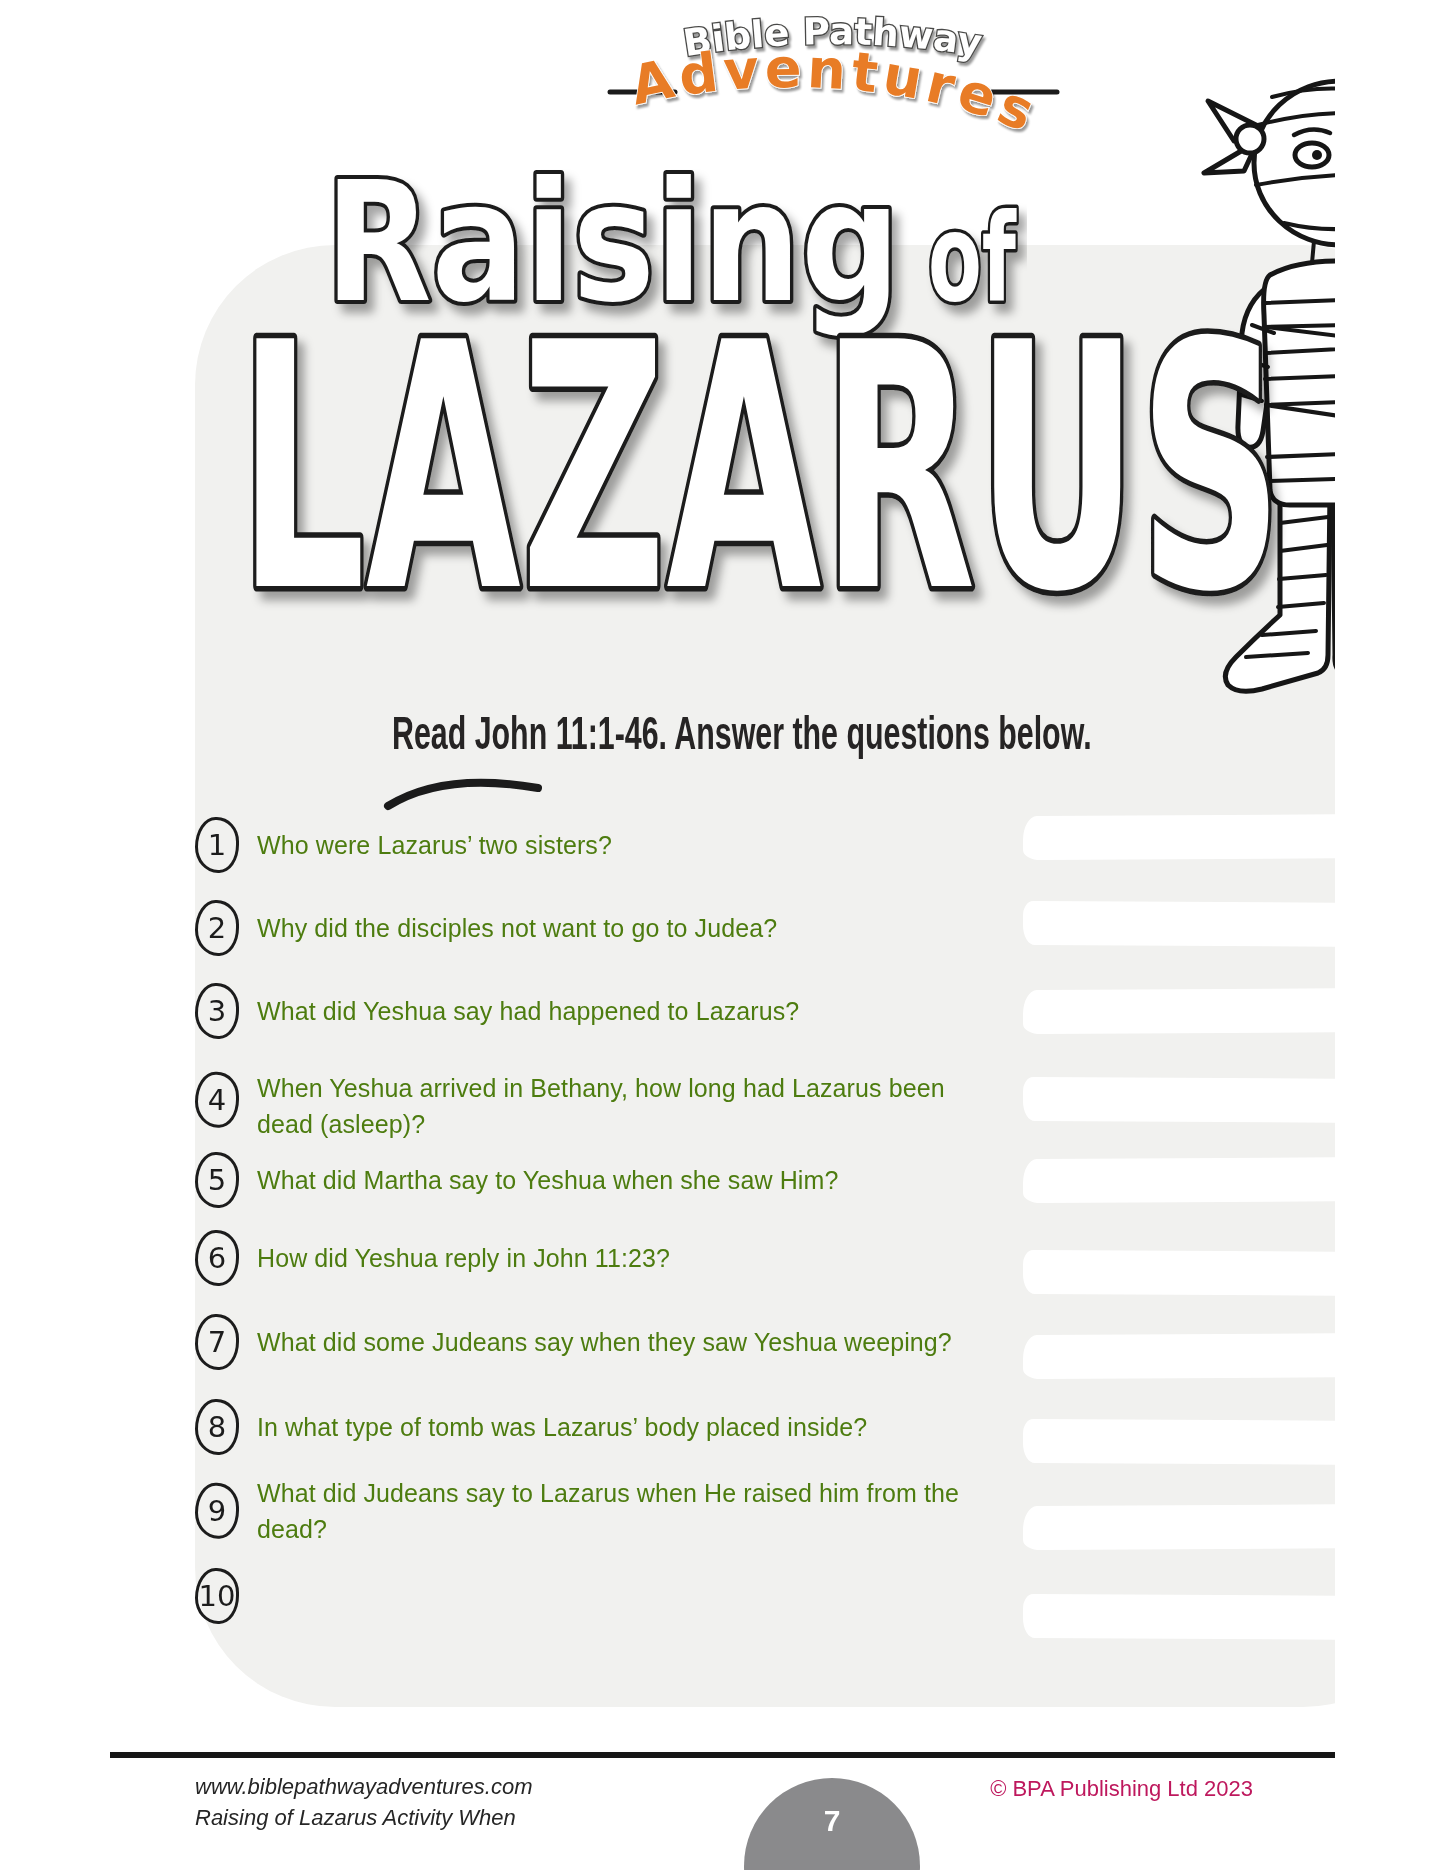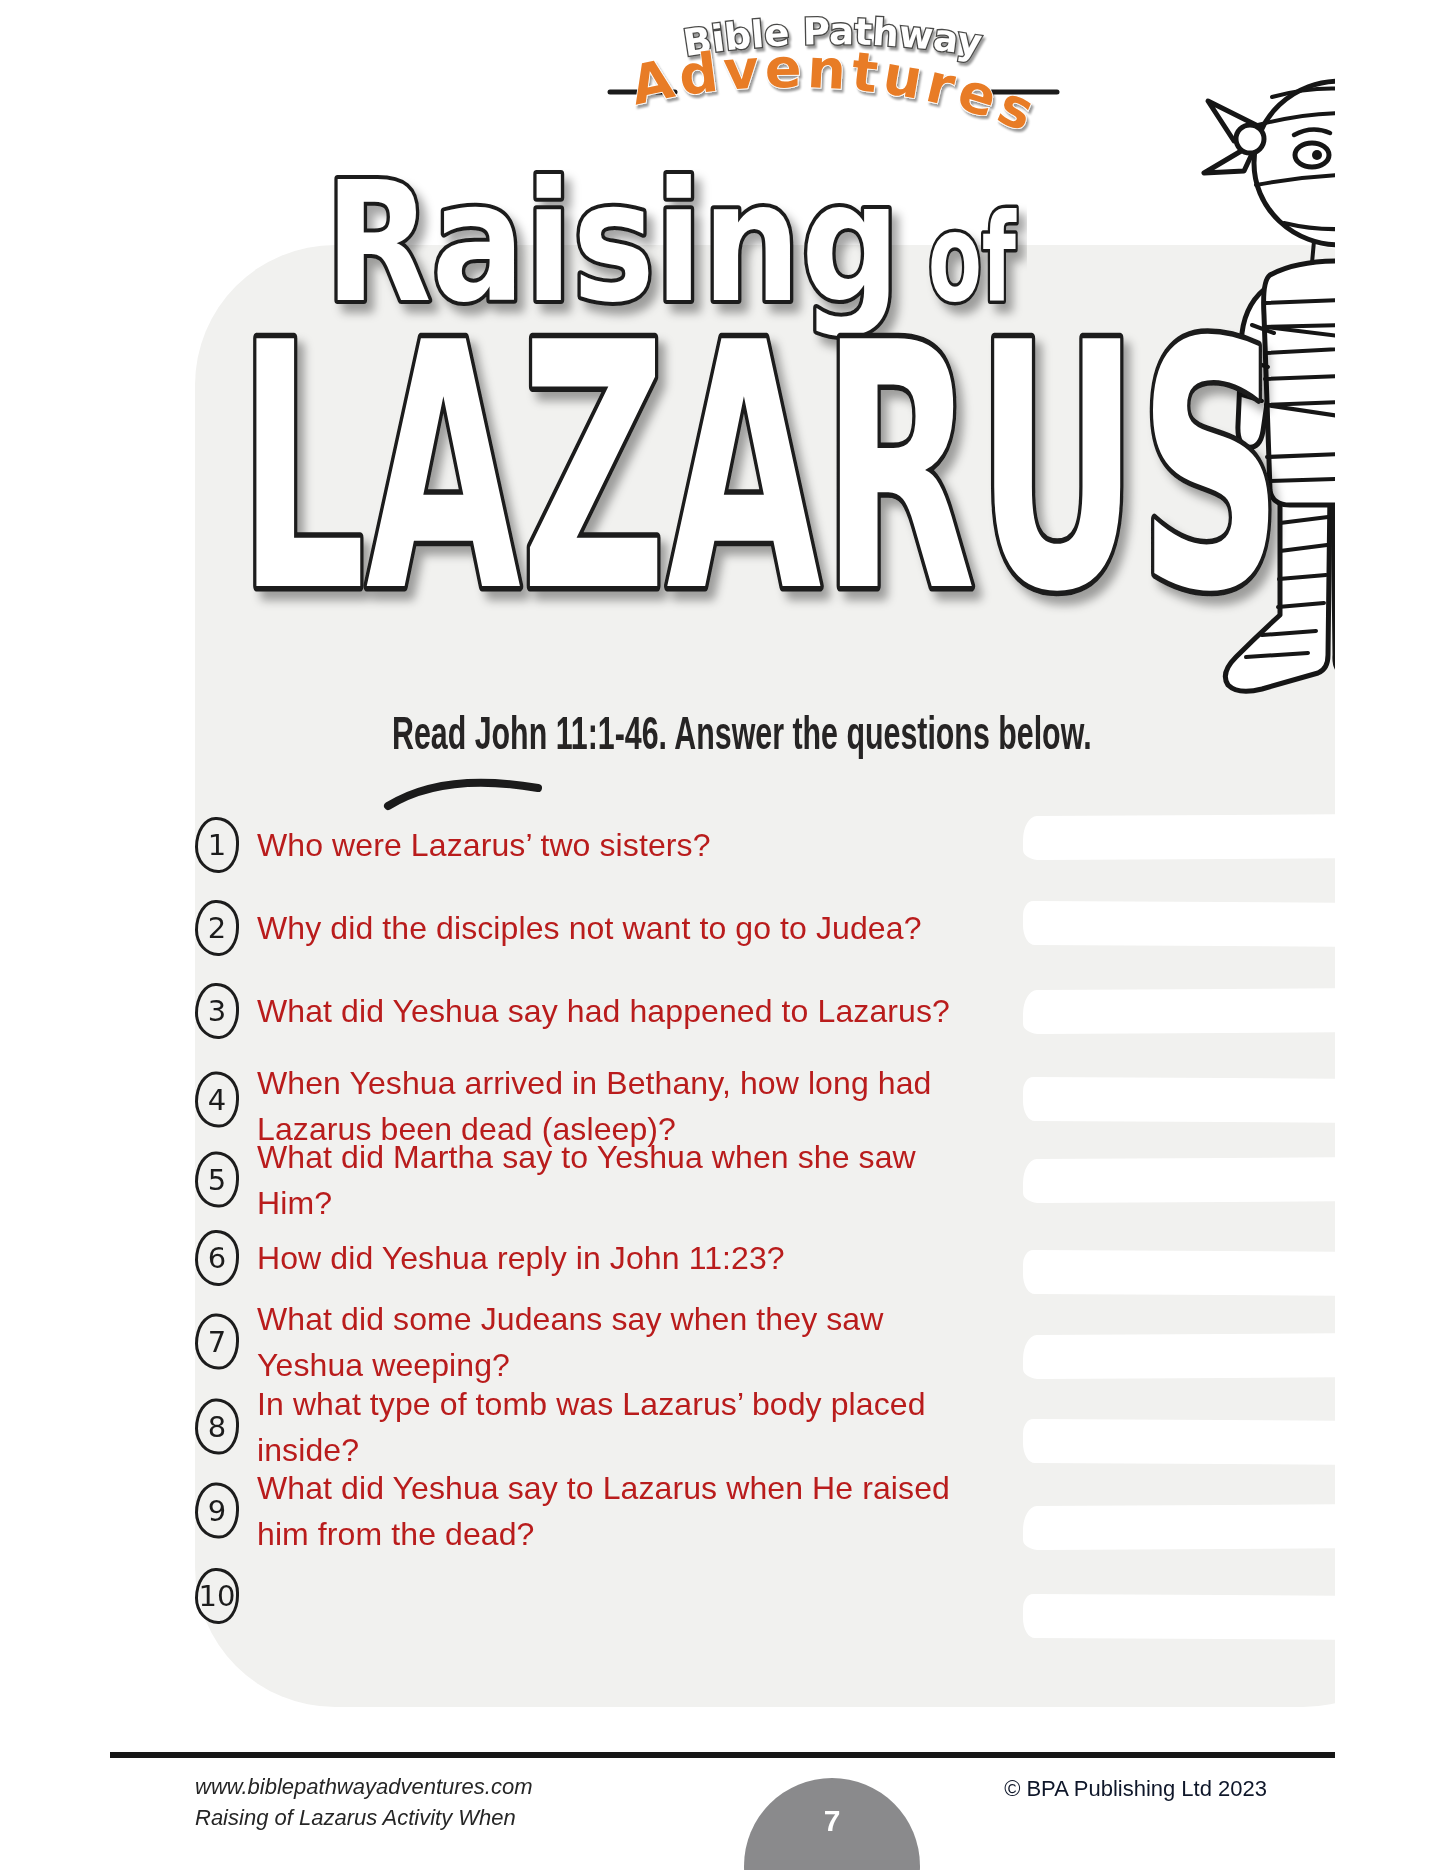--- a/index.html
+++ b/index.html
@@ -29,21 +29,21 @@
              transform:scaleX(0.66); transform-origin:left top; }
 
   
   .q-row { position:absolute; left:85px; display:flex; align-items:center; gap:18px;
            transform:translateY(-50%); width:780px; }
   .q-badge { flex:0 0 auto; width:44px; height:56px; border:3.5px solid #1c1c1c;
              border-radius:48% 52% 46% 54% / 55% 45% 52% 48%;
              display:flex; align-items:center; justify-content:center;
              font-family:"DejaVu Sans", sans-serif; font-size:29px; color:#1c1c1c;
              background:transparent; }
-  .q-text { font-size:32px; color:#b91c1c; line-height:1.45; letter-spacing:0.1px; }
+  .q-text { font-size:25px; color:#4d7c0f; line-height:1.45; letter-spacing:0.1px; }
   .q-row.r1 { top:845px; }  .q-row.r2 { top:928px; }  .q-row.r3 { top:1011px; }
   .q-row.r4 { top:1100px; } .q-row.r5 { top:1180px; } .q-row.r6 { top:1258px; }
   .q-row.r7 { top:1342px; } .q-row.r8 { top:1427px; } .q-row.r9 { top:1511px; }
   .q-row.r10 { top:1596px; }
   .q-row.r4 .q-text { max-width:700px;margin-top:12px; }
 
   
   .answer { position:absolute; left:913px; width:378px; height:44px; background:#ffffff;
             border-radius:14px 20px 10px 18px / 24px 12px 20px 10px; }
   .answer:nth-of-type(odd)  { transform:rotate(-0.35deg); }
@@ -52,22 +52,22 @@
   .answer.a1 { top:815px; }  .answer.a2 { top:902px; }  .answer.a3 { top:989px; }
   .answer.a4 { top:1078px; } .answer.a5 { top:1158px; } .answer.a6 { top:1251px; }
   .answer.a7 { top:1334px; } .answer.a8 { top:1420px; } .answer.a9 { top:1505px; }
   .answer.a10 { top:1595px; }
 
   
   .footer-rule { position:absolute; left:0; top:1752px; width:1445px; height:6px;
                  background:#161616; }
   .footer-left { position:absolute; left:85px; top:1772px; font-size:22px;
                  color:#262626; line-height:1.4;font-style:italic; }
-  .footer-right { position:absolute; right:68px; top:1776px; font-size:22px;
-                  color:#0f172a; }
+  .footer-right { position:absolute; right:82px; top:1776px; font-size:22px;
+                  color:#be185d; }
   .page-circle { position:absolute; left:634px; top:1778px; width:176px; height:176px;
                  border-radius:50%; background:#8a8a8c; color:#ffffff;
                  display:flex; justify-content:center; align-items:flex-start;
                  padding-top:26px; font-weight:bold; font-size:30px; }
 </style>
 </head>
 <body>
 
 <div id="page">
 
@@ -196,21 +196,21 @@
   <div class="q-row r7">
     <div class="q-badge">7</div>
     <div class="q-text">What did some Judeans say when they saw Yeshua weeping?</div>
   </div>
   <div class="q-row r8">
     <div class="q-badge">8</div>
     <div class="q-text">In what type of tomb was Lazarus’ body placed inside?</div>
   </div>
   <div class="q-row r9">
     <div class="q-badge">9</div>
-    <div class="q-text">What did Yeshua say to Lazarus when He raised him from the dead?</div>
+    <div class="q-text">What did Judeans say to Lazarus when He raised him from the dead?</div>
   </div>
   <div class="q-row r10">
     <div class="q-badge">10</div>
   </div>
 
   <div class="answer a1"></div>
   <div class="answer a2"></div>
   <div class="answer a3"></div>
   <div class="answer a4"></div>
   <div class="answer a5"></div>

